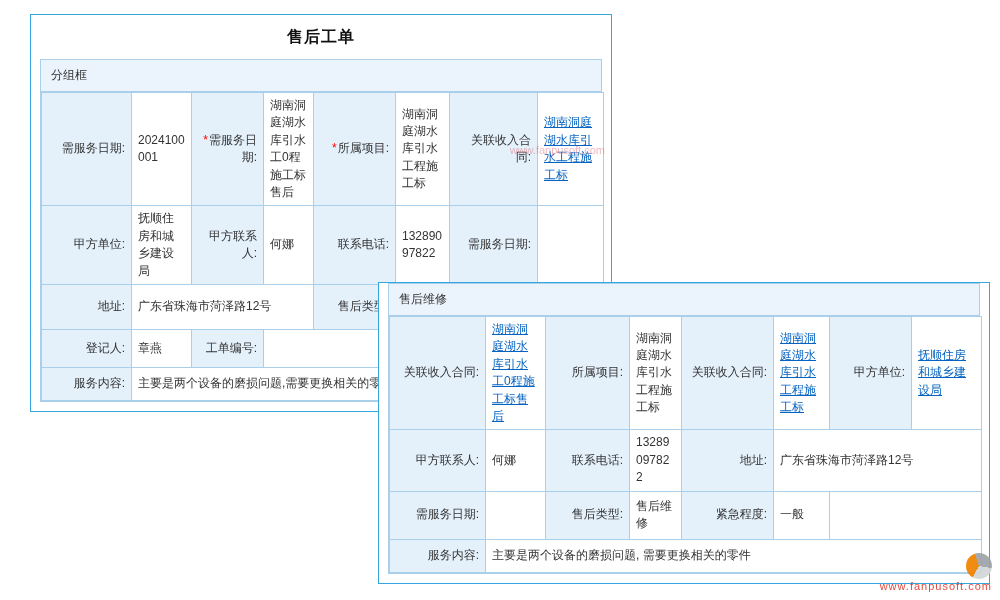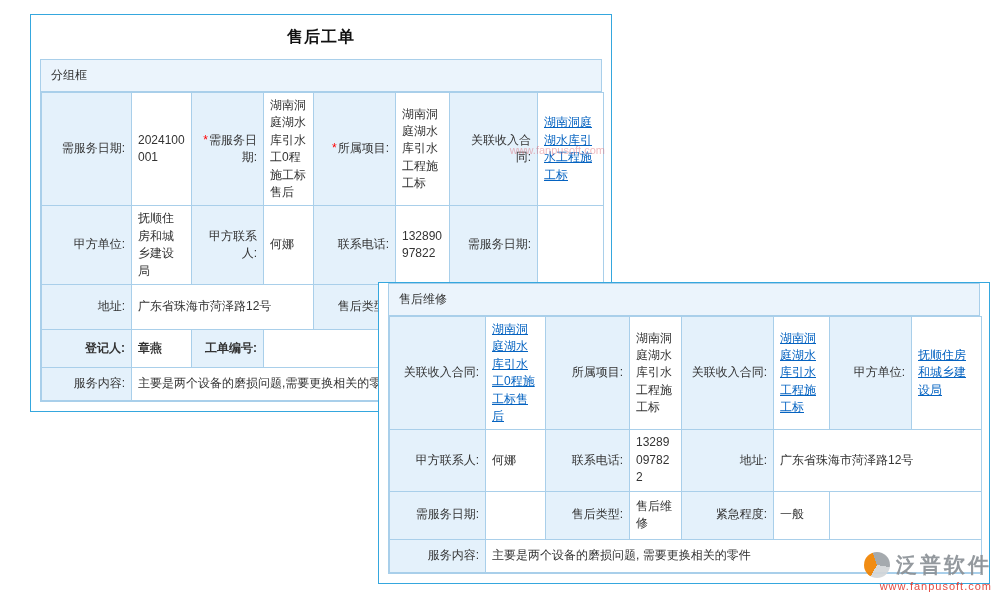--- a/index.html
+++ b/index.html
@@ -21,21 +21,21 @@
   td.lbl { background:#E4F1FB; text-align:right; color:#333; }
   td.val { background:#fff; text-align:left; }
   a.link { color:#0563C1; text-decoration:underline; cursor:pointer; }
   .req { color:#FF0000; margin-right:1px; }
 
   
   #order-panel { left:30px; top:14px; width:582px; }
   #order-panel .r1 { height:92px; }
   #order-panel .r2 { height:60px; }
   #order-panel .r3 { height:45px; }
-  #order-panel .r4 { height:38px;font-weight:bold; }
+  #order-panel .r4 { height:38px; }
   #order-panel .r5 { height:33px; }
 
   
   #dispatch-panel { left:378px; top:282px; width:612px; z-index:5; }
   #dispatch-panel .r1 { height:112px; }
   #dispatch-panel .r2 { height:48px; }
   #dispatch-panel .r3 { height:48px; }
   #dispatch-panel .r4 { height:33px; }
 
   .inline-wm { position:absolute; top:129px; right:6px; font-size:11px;
@@ -162,18 +162,17 @@
           <td class="val" colspan="7">主要是两个设备的磨损问题, 需要更换相关的零件</td>
         </tr>
       </tbody>
         </table>
     </div>
   </div>
 
   <div class="brandmark">
     <div class="brand-row">
       <span class="brand-logo"></span>
-      <span class="brand-name">泛普软件</span>
     </div>
     <div class="brand-url">www.fanpusoft.com</div>
   </div>
 
 </div>
 
 </body></html>

